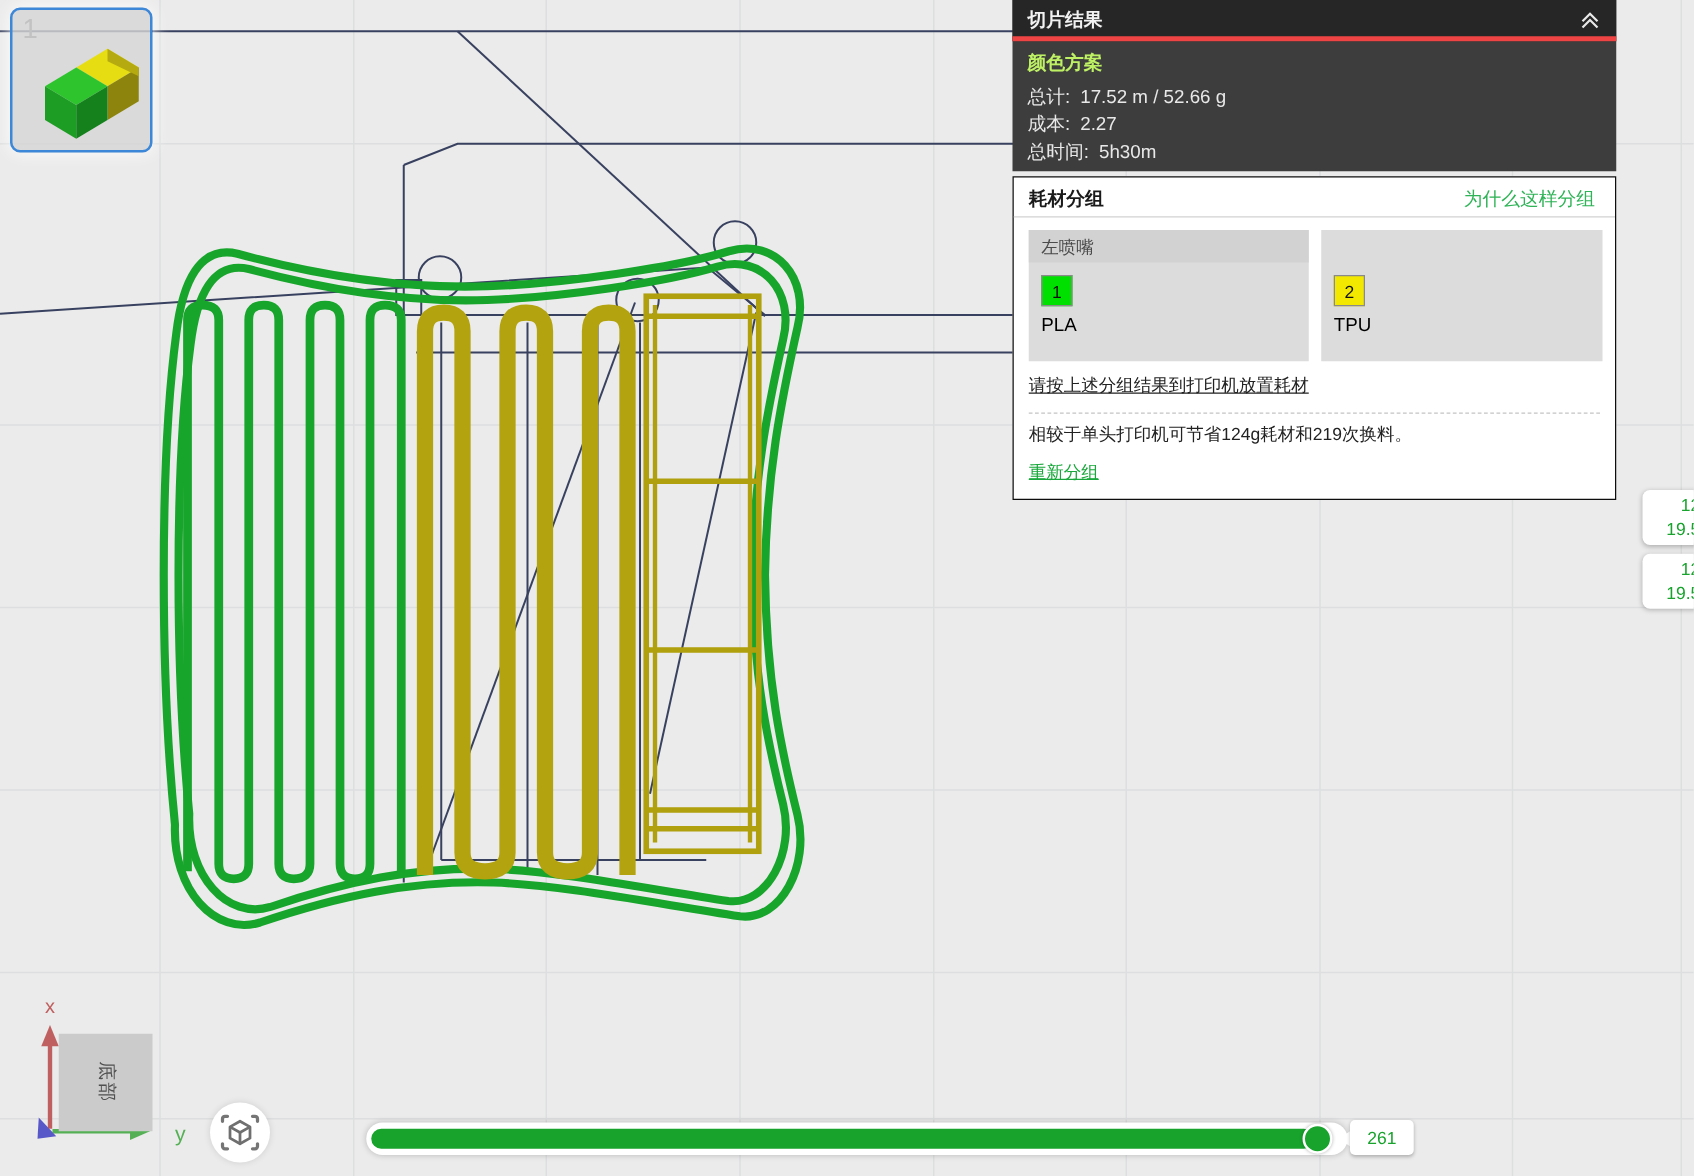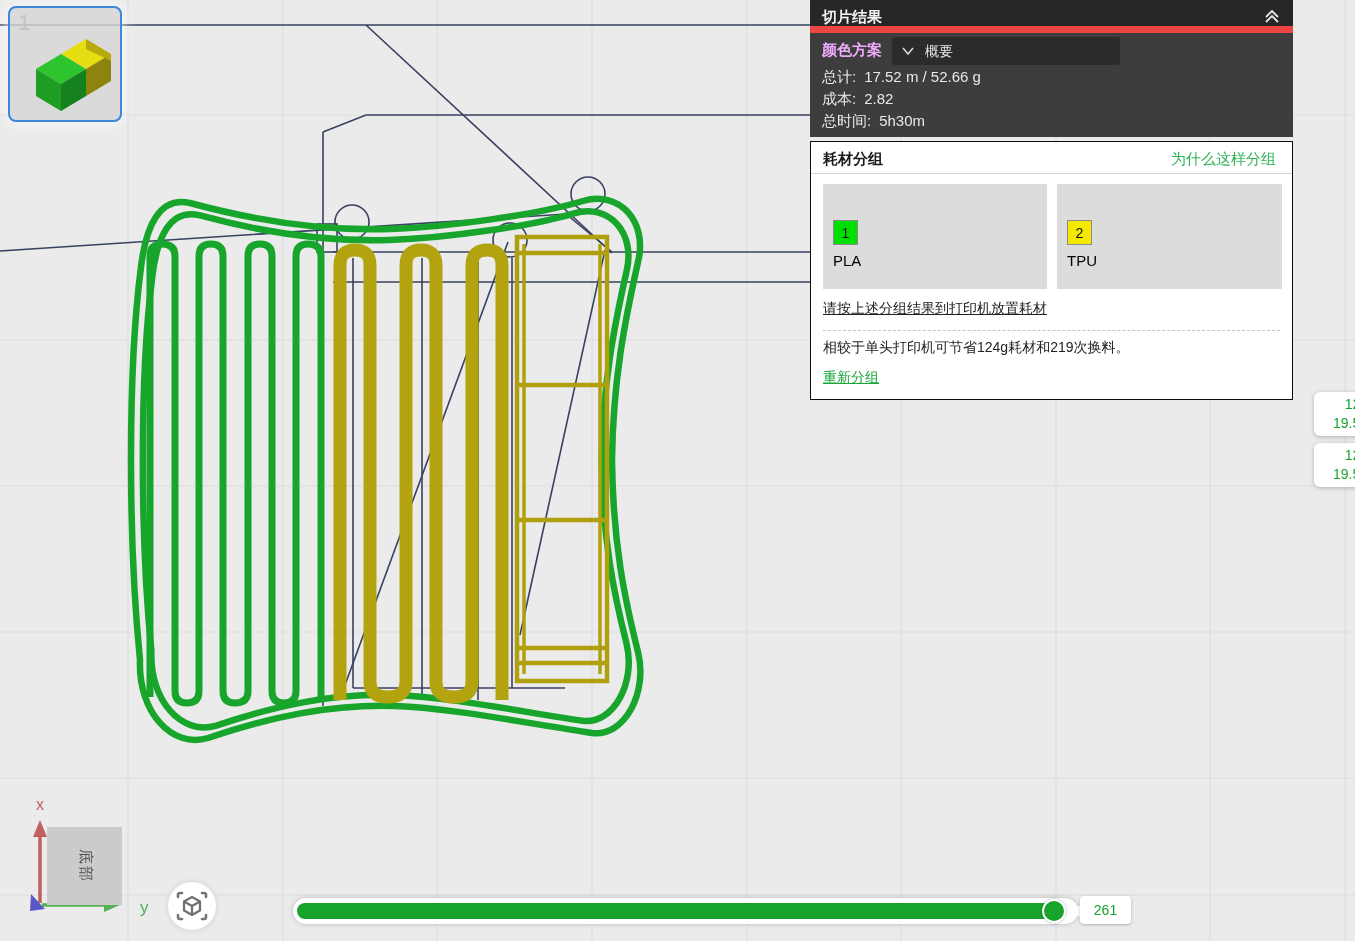--- a/index.html
+++ b/index.html
@@ -11,24 +11,24 @@
   
   .thumb-card { position:absolute; left:8px; top:6px; width:114px; height:116px;
     background:rgba(214,214,214,0.82); border:2.5px solid #3d87d8; border-radius:8px;
     box-shadow:0 0 14px rgba(255,255,255,0.9); }
   .thumb-index { position:absolute; left:8px; top:2px; font-size:22px; color:#c2c2c2; }
   .thumb-iso { position:absolute; left:0; top:0; }
 
   
   .slice-panel { position:absolute; left:810px; top:0; width:483px; height:137px; background:#3d3d3d; }
   .slice-header { position:absolute; left:0; top:0; width:483px; height:33px; background:#262626;
-    border-bottom:7px solid #ef4444; }
+    border-bottom:4px solid #ef4444; }
   .slice-title { position:absolute; left:12px; top:0; line-height:33px; font-size:15px; font-weight:bold; color:#f2f2f2; }
   .collapse-btn { position:absolute; right:10px; top:6px; width:22px; height:22px; cursor:pointer; }
-  .scheme-label { position:absolute; left:12px; top:41px; font-size:15px; font-weight:bold; color:#f0abfc; }
+  .scheme-label { position:absolute; left:12px; top:41px; font-size:15px; font-weight:bold; color:#bef264; }
   .scheme-select { position:absolute; left:82px; top:37px; width:228px; height:28px; background:#2b2b2b;
     border-radius:3px; color:#e4e4e4; font-size:14px; line-height:28px; cursor:pointer; }
   .scheme-select .chev { position:absolute; left:9px; top:8px; }
   .scheme-select .val { position:absolute; left:33px; }
   .stat-row { position:absolute; left:12px; font-size:15px; color:#e8e8e8; white-space:nowrap; }
   .stat-row .lbl { margin-right:8px; }
   .r0 { top:68px; } .r1 { top:90px; } .r2 { top:112px; }
 
   
   .group-panel { position:absolute; left:810px; top:141px; width:483px; height:259px; background:#ffffff;
@@ -147,43 +147,38 @@
     <div class="slice-header">
       <span class="slice-title">切片结果</span>
       <svg class="collapse-btn" viewBox="0 0 22 22">
         <g>
           <polyline points="5,11 11,5 17,11" fill="none" stroke="#e8e8e8" stroke-width="1.8"></polyline>
           <polyline points="5,16 11,10 17,16" fill="none" stroke="#e8e8e8" stroke-width="1.8"></polyline>
         </g>
       </svg>
     </div>
     <span class="scheme-label">颜色方案</span>
-    <div class="scheme-select">
-      <svg class="chev" width="14" height="12" viewBox="0 0 14 12">
-        <polyline points="2,3 7,9 12,3" fill="none" stroke="#d8d8d8" stroke-width="1.6"></polyline>
-      </svg>
-      <span class="val">概要</span>
-    </div>
     <div class="stat-row r0">
       <span class="lbl">总计:</span><span>17.52 m / 52.66 g</span>
     </div>
     <div class="stat-row r1">
-      <span class="lbl">成本:</span><span>2.82</span>
+      <span class="lbl">成本:</span><span>2.27</span>
     </div>
     <div class="stat-row r2">
       <span class="lbl">总时间:</span><span>5h30m</span>
     </div>
   </div>
 
   <div class="group-panel">
     <span class="group-title">耗材分组</span>
     <span class="why-link">为什么这样分组</span>
     <div class="group-divider"></div>
 
     <div class="nozzle-card left">
+      <div class="nozzle-head">左喷嘴</div>
       <div class="swatch g">1</div>
       <div class="mat-label">PLA</div>
     </div>
     <div class="nozzle-card right">
       <div class="swatch y">2</div>
       <div class="mat-label">TPU</div>
     </div>
 
     <div class="instruction">请按上述分组结果到打印机放置耗材</div>
     <div class="dash-divider"></div>

